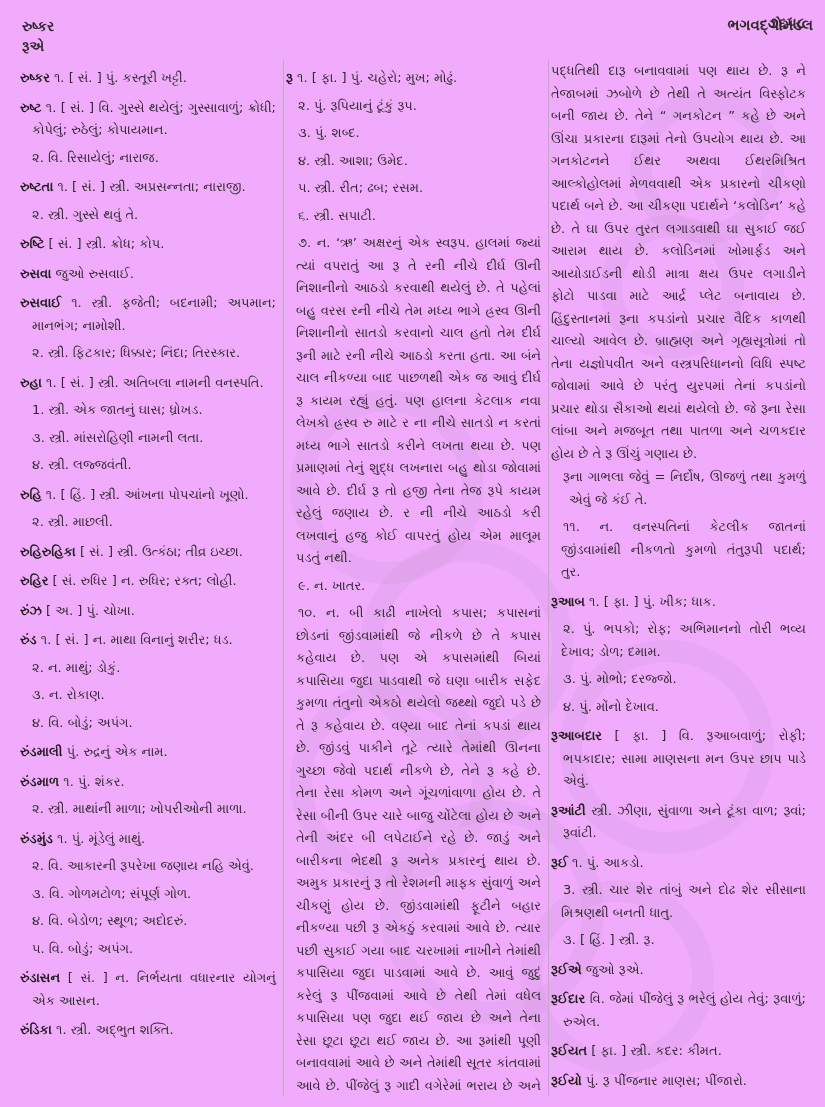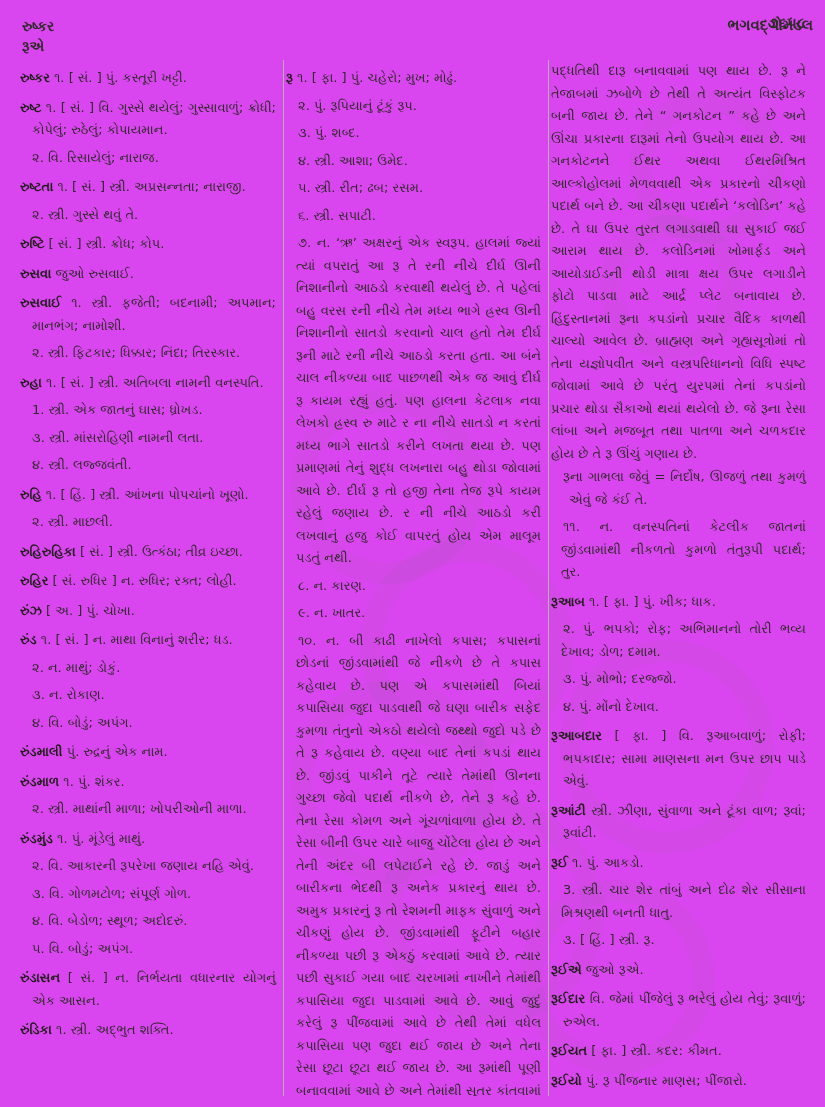--- a/index.html
+++ b/index.html
@@ -1,19 +1,19 @@
 <!DOCTYPE html>
 <html><head>
 <meta charset="utf-8">
 <style>
   html,body{margin:0;padding:0;background:#ffffff;}
   #page{
     position:relative;
     width:825px;height:1107px;
-    background:#d946ef;
+    background:#f0abfc;
     overflow:hidden;
     font-family:"DejaVu Sans",sans-serif;
     color:#2e2b28;
     box-sizing:border-box;
     padding:14px 12px 6px 18px;
   }
   
   .hdr{position:relative;height:46px;}
   .guide{position:absolute;left:4px;top:2px;font-weight:bold;font-size:14px;line-height:20px;}
   .guide div{white-space:nowrap;}
@@ -109,21 +109,20 @@
           <p class="e"><b>રુંડિકા</b> ૧. સ્ત્રી. અદ્ભુત શક્તિ.</p>
         </div>
       <div class="col">
           <p class="e"><b>રૂ</b> ૧. [ ફા. ] પું. ચહેરો; મુખ; મોઢું.</p>
           <p class="s">૨. પું. રૂપિયાનું ટૂંકું રૂપ.</p>
           <p class="s">૩. પું. શબ્દ.</p>
           <p class="s">૪. સ્ત્રી. આશા; ઉમેદ.</p>
           <p class="s">૫. સ્ત્રી. રીત; ઢબ; રસમ.</p>
           <p class="s">૬. સ્ત્રી. સપાટી.</p>
           <p class="s">૭. ન. ‘ઋ’ અક્ષરનું એક સ્વરૂપ. હાલમાં જ્યાં ત્યાં વપરાતું આ રૂ તે રની નીચે દીર્ઘ ઊની નિશાનીનો આઠડો કરવાથી થયેલું છે. તે પહેલાં બહુ વરસ રની નીચે તેમ મધ્ય ભાગે હ્રસ્વ ઊની નિશાનીનો સાતડો કરવાનો ચાલ હતો તેમ દીર્ઘ રૂની માટે રની નીચે આઠડો કરતા હતા. આ બંને ચાલ નીકળ્યા બાદ પાછળથી એક જ આવું દીર્ઘ રૂ કાયમ રહ્યું હતું. પણ હાલના કેટલાક નવા લેખકો હ્રસ્વ રુ માટે ર ના નીચે સાતડો ન કરતાં મધ્ય ભાગે સાતડો કરીને લખતા થયા છે. પણ પ્રમાણમાં તેનું શુદ્ધ લખનારા બહુ થોડા જોવામાં આવે છે. દીર્ઘ રૂ તો હજી તેના તેજ રૂપે કાયમ રહેલું જણાય છે. ર ની નીચે આઠડો કરી લખવાનું હજુ કોઈ વાપરતું હોય એમ માલૂમ પડતું નથી.</p>
-          <p class="s">૮. ન. કારણ.</p>
           <p class="s">૯. ન. ખાતર.</p>
           <p class="s">૧૦. ન. બી કાઢી નાખેલો કપાસ; કપાસનાં છોડનાં જીંડવામાંથી જે નીકળે છે તે કપાસ કહેવાય છે. પણ એ કપાસમાંથી બિયાં કપાસિયા જુદા પાડવાથી જે ઘણા બારીક સફેદ કુમળા તંતુનો એકઠો થયેલો જથ્થો જુદો પડે છે તે રૂ કહેવાય છે. વણ્યા બાદ તેનાં કપડાં થાય છે. જીંડવું પાકીને તૂટે ત્યારે તેમાંથી ઊનના ગુચ્છા જેવો પદાર્થ નીકળે છે, તેને રૂ કહે છે. તેના રેસા કોમળ અને ગૂંચળાંવાળા હોય છે. તે રેસા બીની ઉપર ચારે બાજુ ચોંટેલા હોય છે અને તેની અંદર બી લપેટાઈને રહે છે. જાડું અને બારીકના ભેદથી રૂ અનેક પ્રકારનું થાય છે. અમુક પ્રકારનું રૂ તો રેશમની માફક સુંવાળું અને ચીકણું હોય છે. જીંડવામાંથી ફૂટીને બહાર નીકળ્યા પછી રૂ એકઠું કરવામાં આવે છે. ત્યાર પછી સુકાઈ ગયા બાદ ચરખામાં નાખીને તેમાંથી કપાસિયા જુદા પાડવામાં આવે છે. આવું જુદું કરેલું રૂ પીંજવામાં આવે છે તેથી તેમાં વધેલ કપાસિયા પણ જુદા થઈ જાય છે અને તેના રેસા છૂટા છૂટા થઈ જાય છે. આ રૂમાંથી પૂણી બનાવવામાં આવે છે અને તેમાંથી સૂતર કાંતવામાં આવે છે. પીંજેલું રૂ ગાદી વગેરેમાં ભરાય છે અને તેમાંથી સૂતર કાંતીને કપડાં વણાય છે. તેનો પ્રયોગ રાસાયણિક</p>
         </div>
       <div class="col">
           <p class="c">પદ્ધતિથી દારૂ બનાવવામાં પણ થાય છે. રૂ ને તેજાબમાં ઝબોળે છે તેથી તે અત્યંત વિસ્ફોટક બની જાય છે. તેને “ ગનકોટન ” કહે છે અને ઊંચા પ્રકારના દારૂમાં તેનો ઉપયોગ થાય છે. આ ગનકોટનને ઈથર અથવા ઈથરમિશ્રિત આલ્કોહોલમાં મેળવવાથી એક પ્રકારનો ચીકણો પદાર્થ બને છે. આ ચીકણા પદાર્થને ‘કલોડિન’ કહે છે. તે ઘા ઉપર તુરત લગાડવાથી ઘા સુકાઈ જઈ આરામ થાય છે. કલોડિનમાં ખોમાર્ફડ અને આયોડાઈડની થોડી માત્રા ક્ષય ઉપર લગાડીને ફોટો પાડવા માટે આર્દ્ર પ્લેટ બનાવાય છે. હિંદુસ્તાનમાં રૂના કપડાંનો પ્રચાર વૈદિક કાળથી ચાલ્યો આવેલ છે. બ્રાહ્મણ અને ગૃહ્યસૂત્રોમાં તો તેના યજ્ઞોપવીત અને વસ્ત્રપરિધાનનો વિધિ સ્પષ્ટ જોવામાં આવે છે પરંતુ યુરપમાં તેનાં કપડાંનો પ્રચાર થોડા સૈકાઓ થયાં થયેલો છે. જે રૂના રેસા લાંબા અને મજબૂત તથા પાતળા અને ચળકદાર હોય છે તે રૂ ઊંચું ગણાય છે.</p>
           <p class="i">રૂના ગાભલા જેવું = નિર્દોષ, ઊજળું તથા કુમળું એવું જે કંઈ તે.</p>
           <p class="s">૧૧. ન. વનસ્પતિનાં કેટલીક જાતનાં જીંડવામાંથી નીકળતો કુમળો તંતુરૂપી પદાર્થ; તુર.</p>
           <p class="e"><b>રૂઆબ</b> ૧. [ ફા. ] પું. ખીક; ધાક.</p>
           <p class="s">૨. પું. ભપકો; રોફ; અભિમાનનો તોરી ભવ્ય દેખાવ; ડોળ; દમામ.</p>
           <p class="s">૩. પું. મોભો; દરજ્જો.</p>

